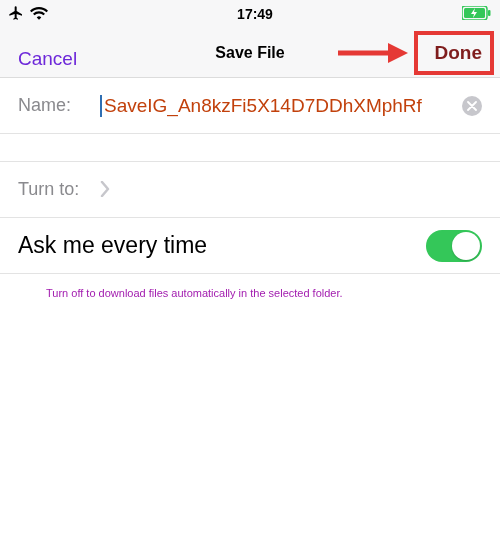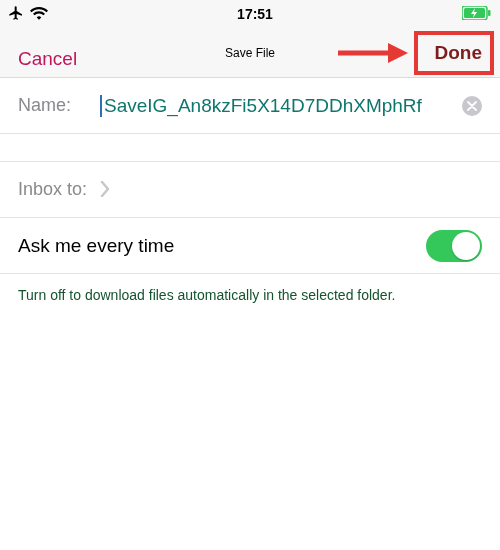--- a/index.html
+++ b/index.html
@@ -26,27 +26,27 @@
     .nav-bar {
       height: 50px;
       background: #f7f7f8;
       border-bottom: 1px solid #dcdcdc;
       display: flex;
       align-items: center;
       justify-content: space-between;
       padding: 0 18px;
       position: relative;
     }
-    .nav-cancel { font-size: 19px; color: #be185d; margin-top: 12px; }
+    .nav-cancel { font-size: 19px; color: #6d28d9; margin-top: 12px; }
     .nav-title {
       position: absolute;
       left: 0; right: 0;
       text-align: center;
-      font-size: 12px;
-      font-weight: 400;
+      font-size: 16px;
+      font-weight: 700;
       pointer-events: none;
     }
     .nav-done {
       font-size: 19px;
       font-weight: 700;
       color: #7f1d1d;
       position: relative;
       z-index: 2;
     }
     .highlight-box {
@@ -86,79 +86,80 @@
       display: flex;
       align-items: center;
       overflow: hidden;
     }
     .name-input {
       flex: 1;
       border: none;
       outline: none;
       font-size: 19px;
       font-family: inherit;
-      color: #0f766e;
+      color: #c2410c;
       border-left: 2px solid #2f6fb3;
       padding-left: 2px;
     }
     .clear-btn {
       width: 20px; height: 20px;
       border-radius: 50%;
       background: #c7c7cc;
       color: #fff;
       display: flex;
       align-items: center;
       justify-content: center;
       font-size: 14px;
       margin-left: 6px;
       line-height: 1;
     }
     .gap-row { height: 28px; background: #fff; border-bottom: 1px solid #e3e3e3; }
     .saveto-value { flex: 1; color: #000; }
     .chevron { color: #c7c7cc; font-size: 22px; }
     .toggle-row { padding-top: 8px; padding-bottom: 8px; }
-    .toggle-label { flex: 1; color: #000; font-size: 19px; }
+    .toggle-label { flex: 1; color: #000; font-size: 23px; }
     .switch {
       width: 56px; height: 32px;
       border-radius: 16px;
       background: #34c759;
       position: relative;
     }
     .switch-knob {
       width: 28px; height: 28px;
       border-radius: 50%;
       background: #fff;
       position: absolute;
       right: 2px; top: 2px;
       box-shadow: 0 1px 2px rgba(0,0,0,.2);
     }
     .footer-text {
       padding: 12px 18px;
-      font-size: 14px;
-      color: #14532d;
+      font-size: 11px;
+      color: #a21caf;
       line-height: 1.35;
+      margin-left: 28px;
     }
   </style>
 </head>
 <body>
 
 <div class="status-bar">
   <div class="status-left">
     <span>
       <svg width="16" height="16" viewBox="0 0 24 24">
           <path fill="#000" d="M21 16v-2l-8-5V3.5a1.5 1.5 0 0 0-3 0V9l-8 5v2l8-2.5V19l-2 1.5V22l3.5-1 3.5 1v-1.5L13 19v-5.5l8 2.5z"></path>
         </svg>
     </span>
     <span>
       <svg width="18" height="14" viewBox="0 0 24 18">
           <path fill="#000" d="M12 18l3-3a4.24 4.24 0 0 0-6 0l3 3zm-6-6a8.49 8.49 0 0 1 12 0l2-2a11.31 11.31 0 0 0-16 0l2 2zm-4-4a14.14 14.14 0 0 1 20 0l2-2a16.97 16.97 0 0 0-24 0l2 2z"></path>
         </svg>
     </span>
   </div>
-  <div>17:51</div>
+  <div>17:49</div>
   <div class="status-right">
     <span>
       <svg width="30" height="14" viewBox="0 0 30 14">
         <rect x="0" y="0" width="25" height="14" rx="3" fill="none" stroke="#34c759" stroke-width="1.5"></rect>
         <rect x="2" y="2" width="21" height="10" rx="1.5" fill="#34c759"></rect>
         <rect x="26" y="4" width="2.5" height="6" rx="1" fill="#34c759"></rect>
         <path d="M13 2l-4 6h3l-1 4 4-6h-3z" fill="#fff"></path>
       </svg>
     </span>
   </div>
@@ -183,21 +184,21 @@
       <svg width="10" height="10" viewBox="0 0 10 10">
           <path d="M1 1l8 8M9 1l-8 8" stroke="#fff" stroke-width="1.8" stroke-linecap="round"></path>
         </svg>
     </div>
   </div>
 </div>
 
 <div class="gap-row"></div>
 
 <div class="row">
-  <div class="row-label">Inbox to:</div>
+  <div class="row-label">Turn to:</div>
   <div class="chevron">
     <svg width="10" height="16" viewBox="0 0 10 16">
         <path d="M2 1l6 7-6 7" fill="none" stroke="#c7c7cc" stroke-width="2.5" stroke-linecap="round" stroke-linejoin="round"></path>
       </svg>
   </div>
 </div>
 
 <div class="row toggle-row">
   <div class="toggle-label">Ask me every time</div>
   <div class="switch">

